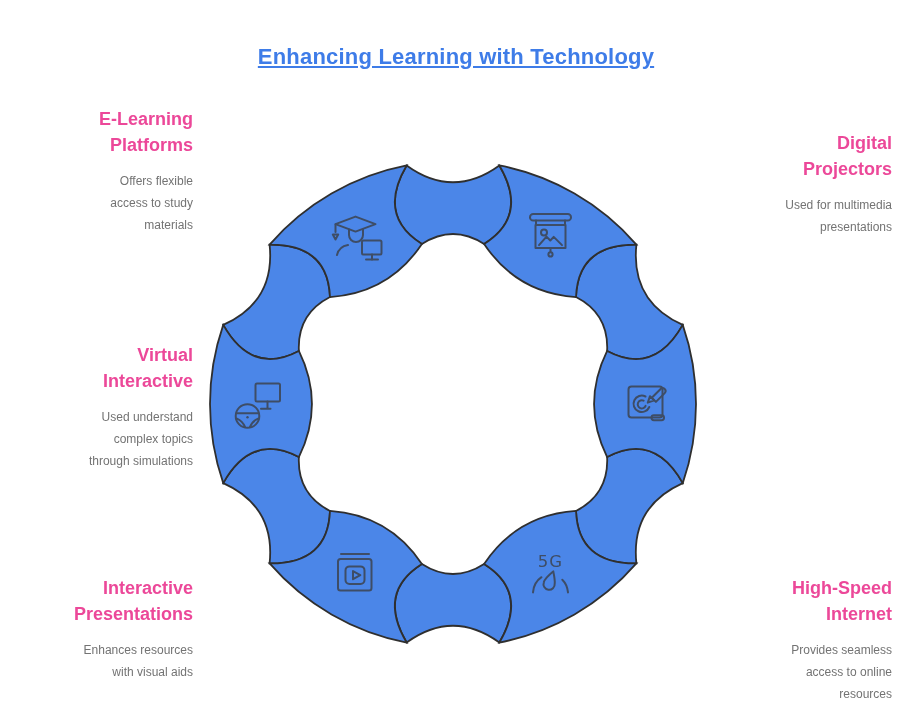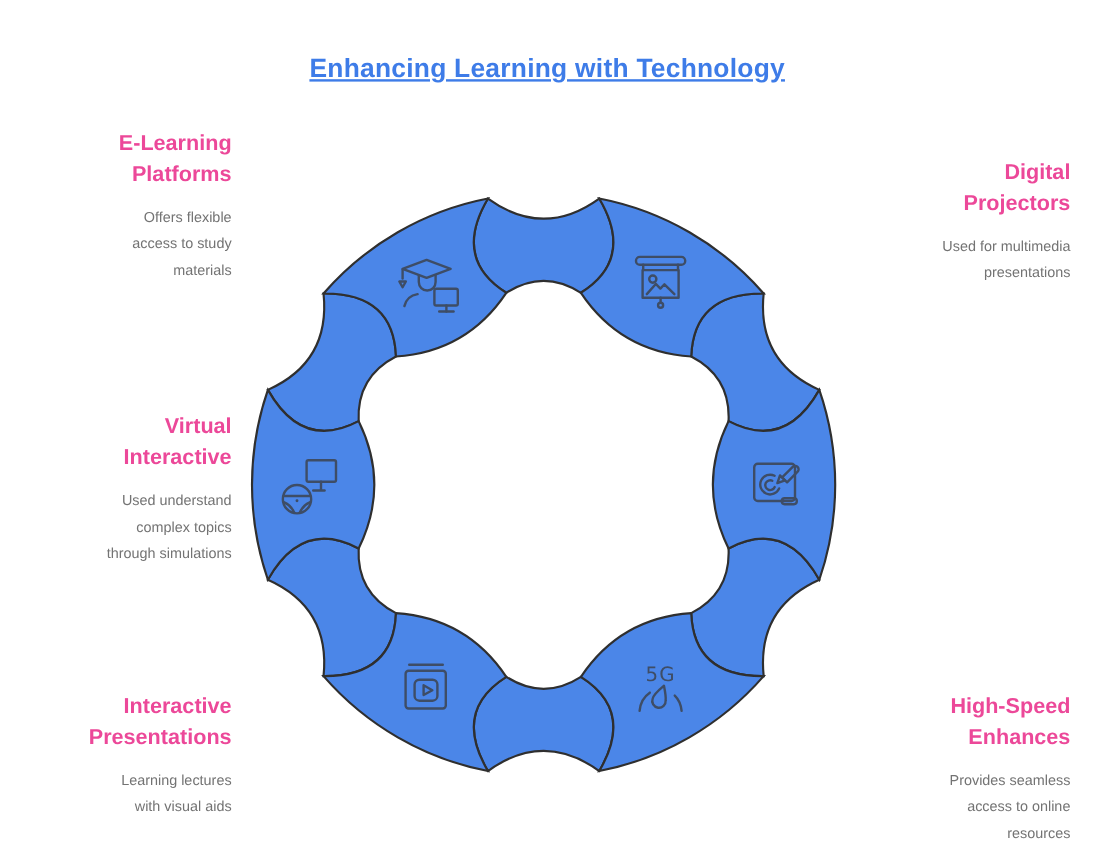--- a/index.html
+++ b/index.html
@@ -41,33 +41,33 @@
   <div class="tblock left-col" style="top:342px">
     <div class="theading">Virtual
 Interactive</div>
     <div class="tbody">Used understand
 complex topics
 through simulations</div>
   </div>
   <div class="tblock left-col" style="top:575px">
     <div class="theading">Interactive
 Presentations</div>
-    <div class="tbody">Learning lectures
+    <div class="tbody">Enhances resources
 with visual aids</div>
   </div>
 
   <div class="tblock right-col" style="top:130px">
     <div class="theading">Digital
 Projectors</div>
     <div class="tbody">Used for multimedia
 presentations</div>
   </div>
   <div class="tblock right-col" style="top:575px">
     <div class="theading">High-Speed
-Enhances</div>
+Internet</div>
     <div class="tbody">Provides seamless
 access to online
 resources</div>
   </div>
 
   <svg id="ring-svg" width="540" height="540" viewBox="0 0 540 540" xmlns="http://www.w3.org/2000/svg">
       <path d="M 40.24 190.89 Q 92.46 167.50 86.61 110.58 Q 145.02 110.03 146.98 163.06 Q 114.12 180.00 115.88 216.93 Q 68.98 241.75 40.24 190.89 Z" fill="#4b86e8" stroke="#2f2f2f" stroke-width="1.8" stroke-miterlimit="8"></path>
       <path d="M 223.63 31.46 Q 270.00 65.00 316.37 31.46 Q 346.05 81.78 301.10 109.99 Q 270.00 90.00 238.90 109.99 Q 193.95 81.78 223.63 31.46 Z" fill="#4b86e8" stroke="#2f2f2f" stroke-width="1.8" stroke-miterlimit="8"></path>
       <path d="M 86.61 429.42 Q 92.46 372.50 40.24 349.11 Q 68.98 298.25 115.88 323.07 Q 114.12 360.00 146.98 376.94 Q 145.02 429.97 86.61 429.42 Z" fill="#4b86e8" stroke="#2f2f2f" stroke-width="1.8" stroke-miterlimit="8"></path>
       <path d="M 453.39 110.58 Q 447.54 167.50 499.76 190.89 Q 471.02 241.75 424.12 216.93 Q 425.88 180.00 393.02 163.06 Q 394.98 110.03 453.39 110.58 Z" fill="#4b86e8" stroke="#2f2f2f" stroke-width="1.8" stroke-miterlimit="8"></path>

